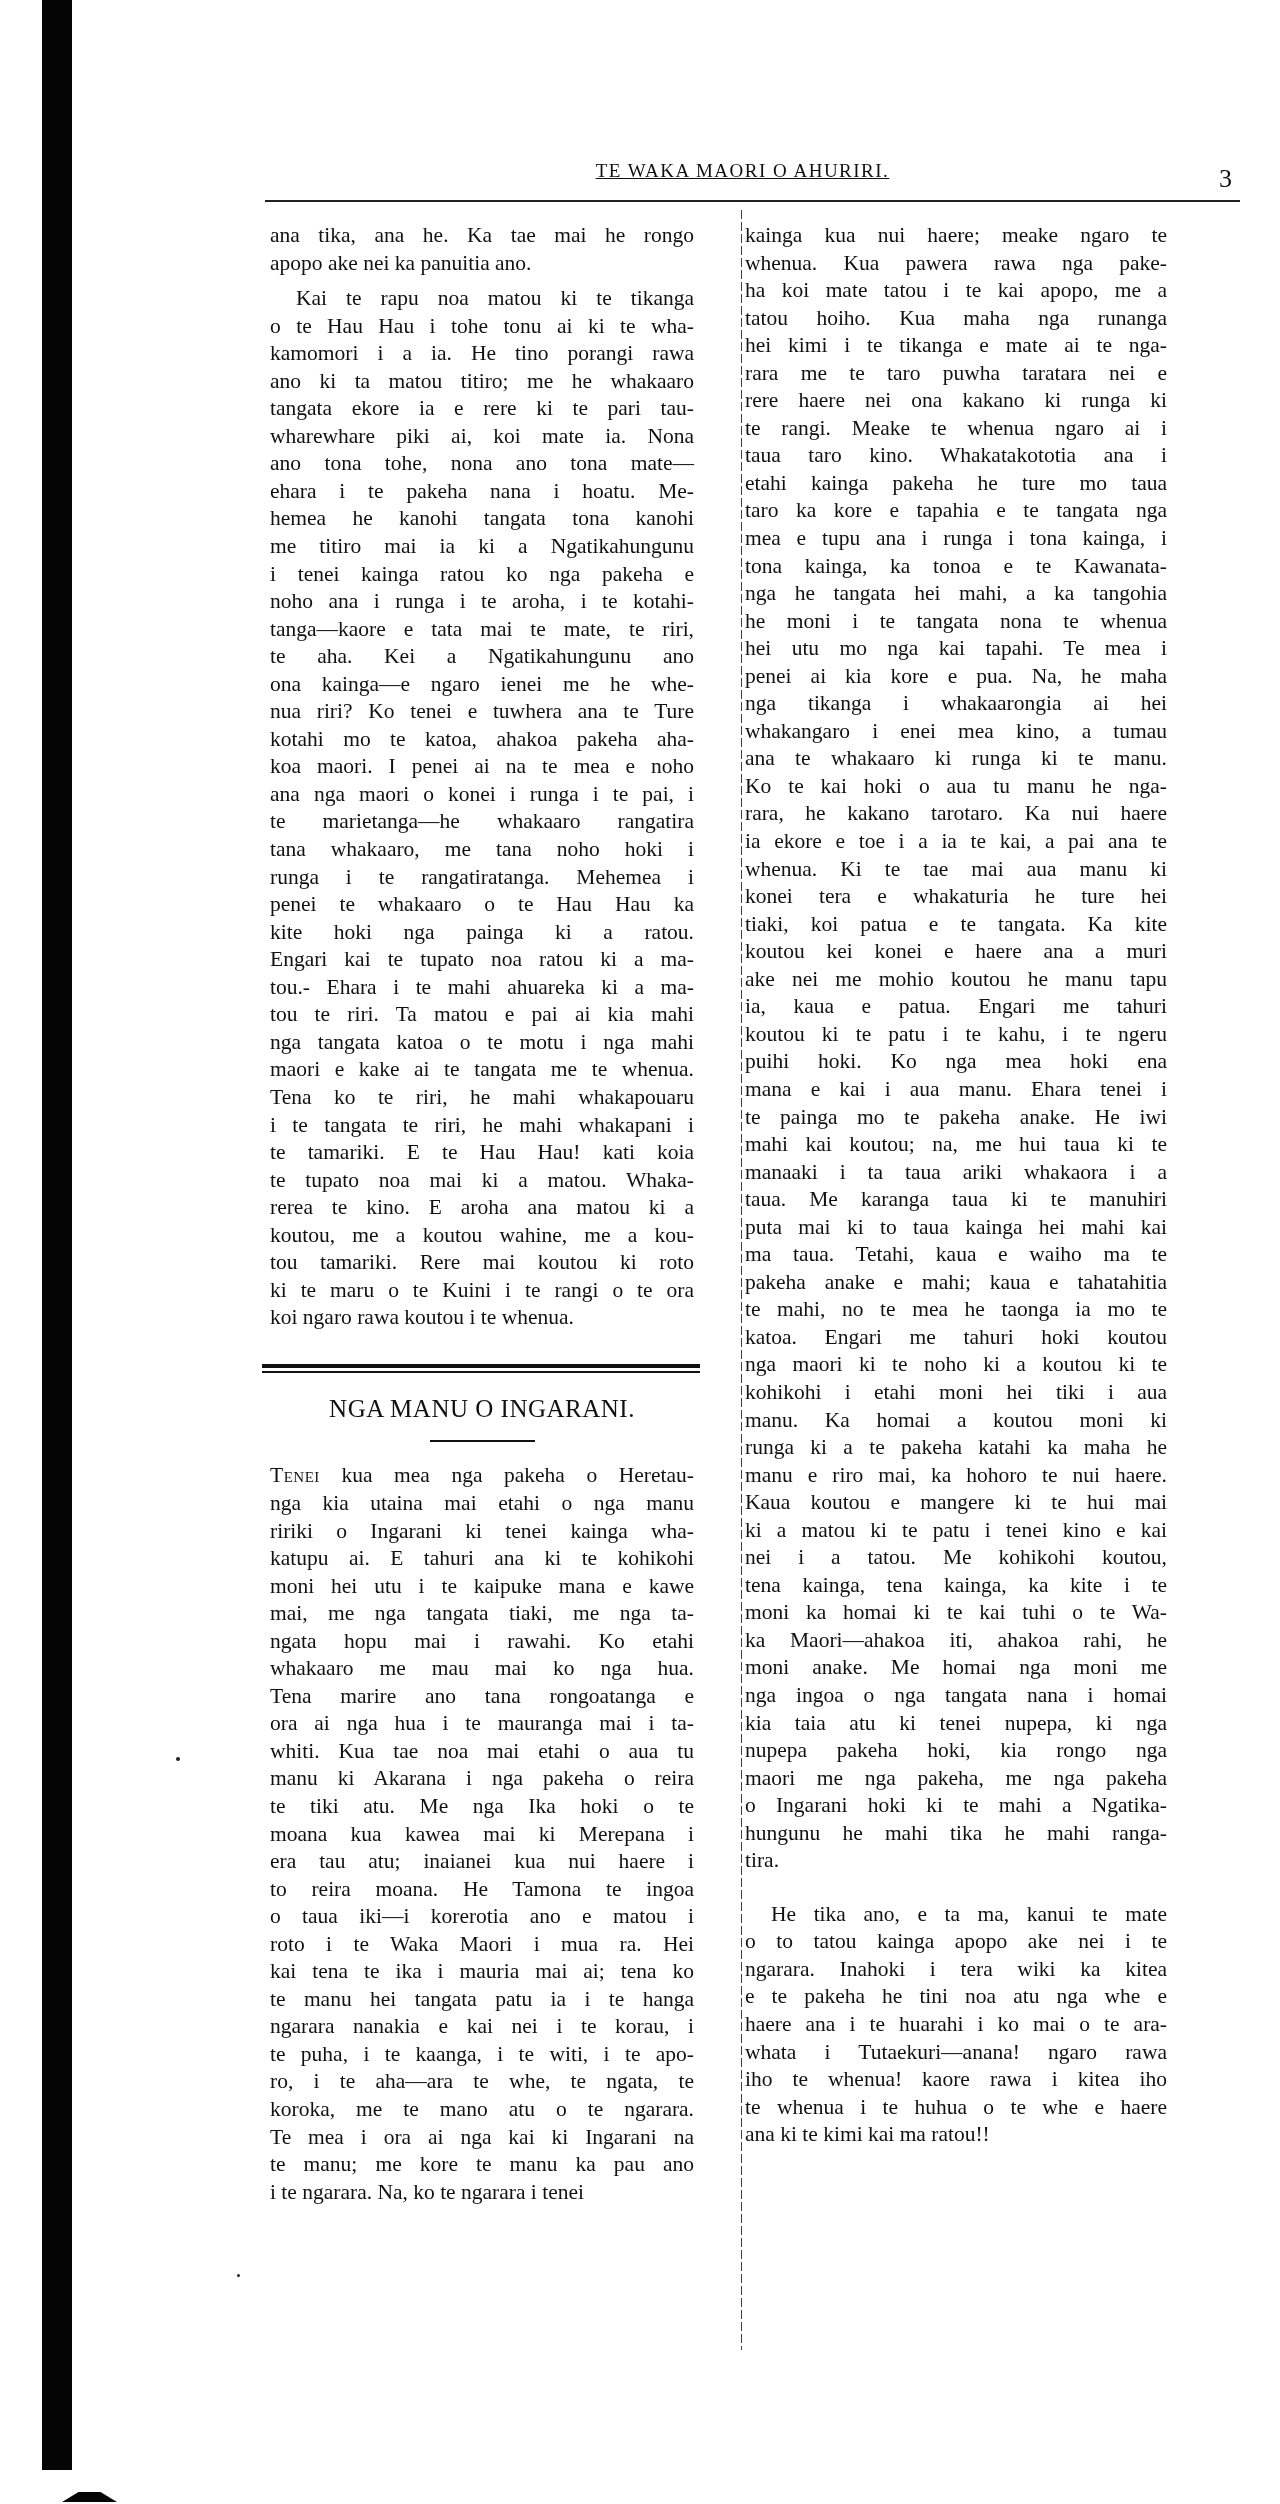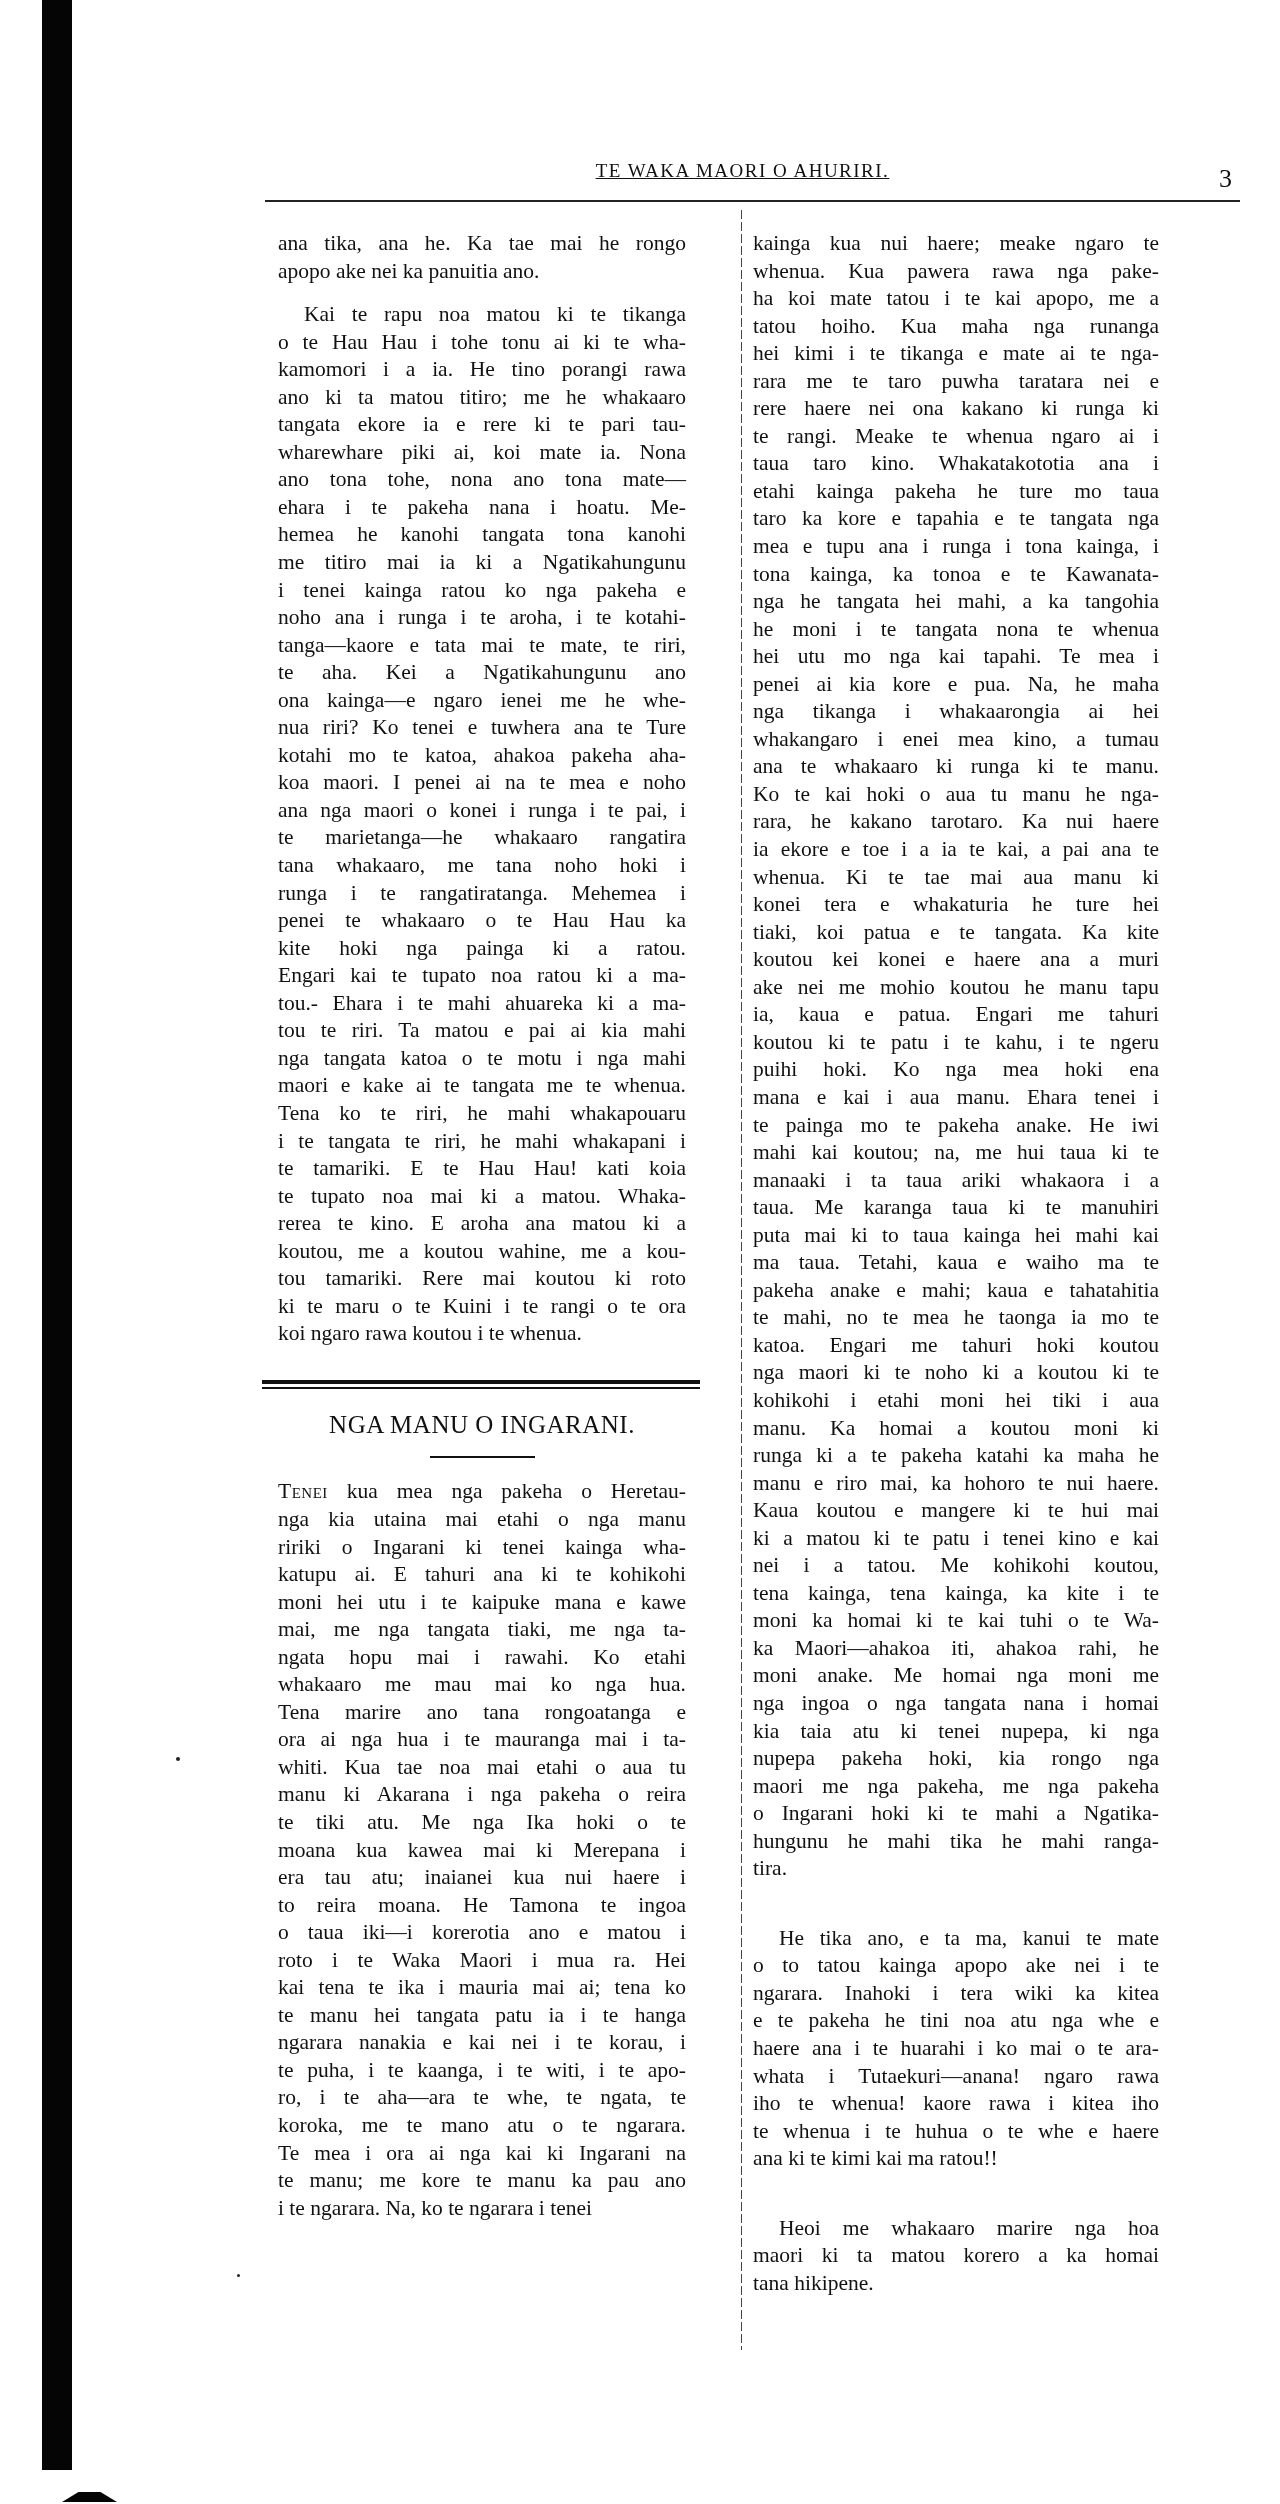--- a/index.html
+++ b/index.html
@@ -34,21 +34,21 @@
   .col-divider {
     position: absolute; left: 741px; top: 210px; width: 1px; height: 2140px;
     background: repeating-linear-gradient(to bottom, #444 0 9px, transparent 9px 12px);
   }
   .column {
     position: absolute; top: 214px; width: 440px;
     font-size: 21.5px; line-height: 27.55px; text-align: justify;
   }
   .col-left { left: 262px; }
   .col-right { left: 737px; width: 438px; }
-  .column p { margin: 16px; hyphens: manual; }
+  .column p { margin: 8px; hyphens: manual; }
   .column .line { display: block; text-align: justify; text-align-last: justify; white-space: nowrap; }
   .column .line.last { text-align-last: left; }
   .indent { padding-left: 26px; }
   .para-gap { height: 10px; }
   .double-rule {
     margin: 32px 2px 0 0; height: 9px; position: relative;
   }
   .double-rule::before {
     content: ""; position: absolute; left: 0; right: 0; top: 0; height: 4px; background: #111;
   }
@@ -230,21 +230,16 @@
       <span class="line">o to tatou kainga apopo ake nei i te</span>
       <span class="line">ngarara.  Inahoki i tera wiki ka kitea</span>
       <span class="line">e te pakeha he tini noa atu nga whe e</span>
       <span class="line">haere ana i te huarahi i ko mai o te ara-</span>
       <span class="line">whata i Tutaekuri—anana!  ngaro rawa</span>
       <span class="line">iho te whenua!  kaore rawa i kitea iho</span>
       <span class="line">te whenua i te huhua o te whe e haere</span>
       <span class="line last">ana ki te kimi kai ma ratou!!</span>
     </p>
   <div class="para-gap"></div>
-  <p id="rc-p3">
-      <span class="line indent">Heoi me whakaaro marire nga hoa</span>
-      <span class="line">maori ki ta matou korero a ka homai</span>
-      <span class="line last">tana hikipene.</span>
-    </p>
 </div>
 
 <div class="stray-mark" style="left:176px; top:1757px;"></div>
 <div class="stray-mark" style="left:237px; top:2274px; width:3px; height:3px;"></div>
 
 </body></html>

